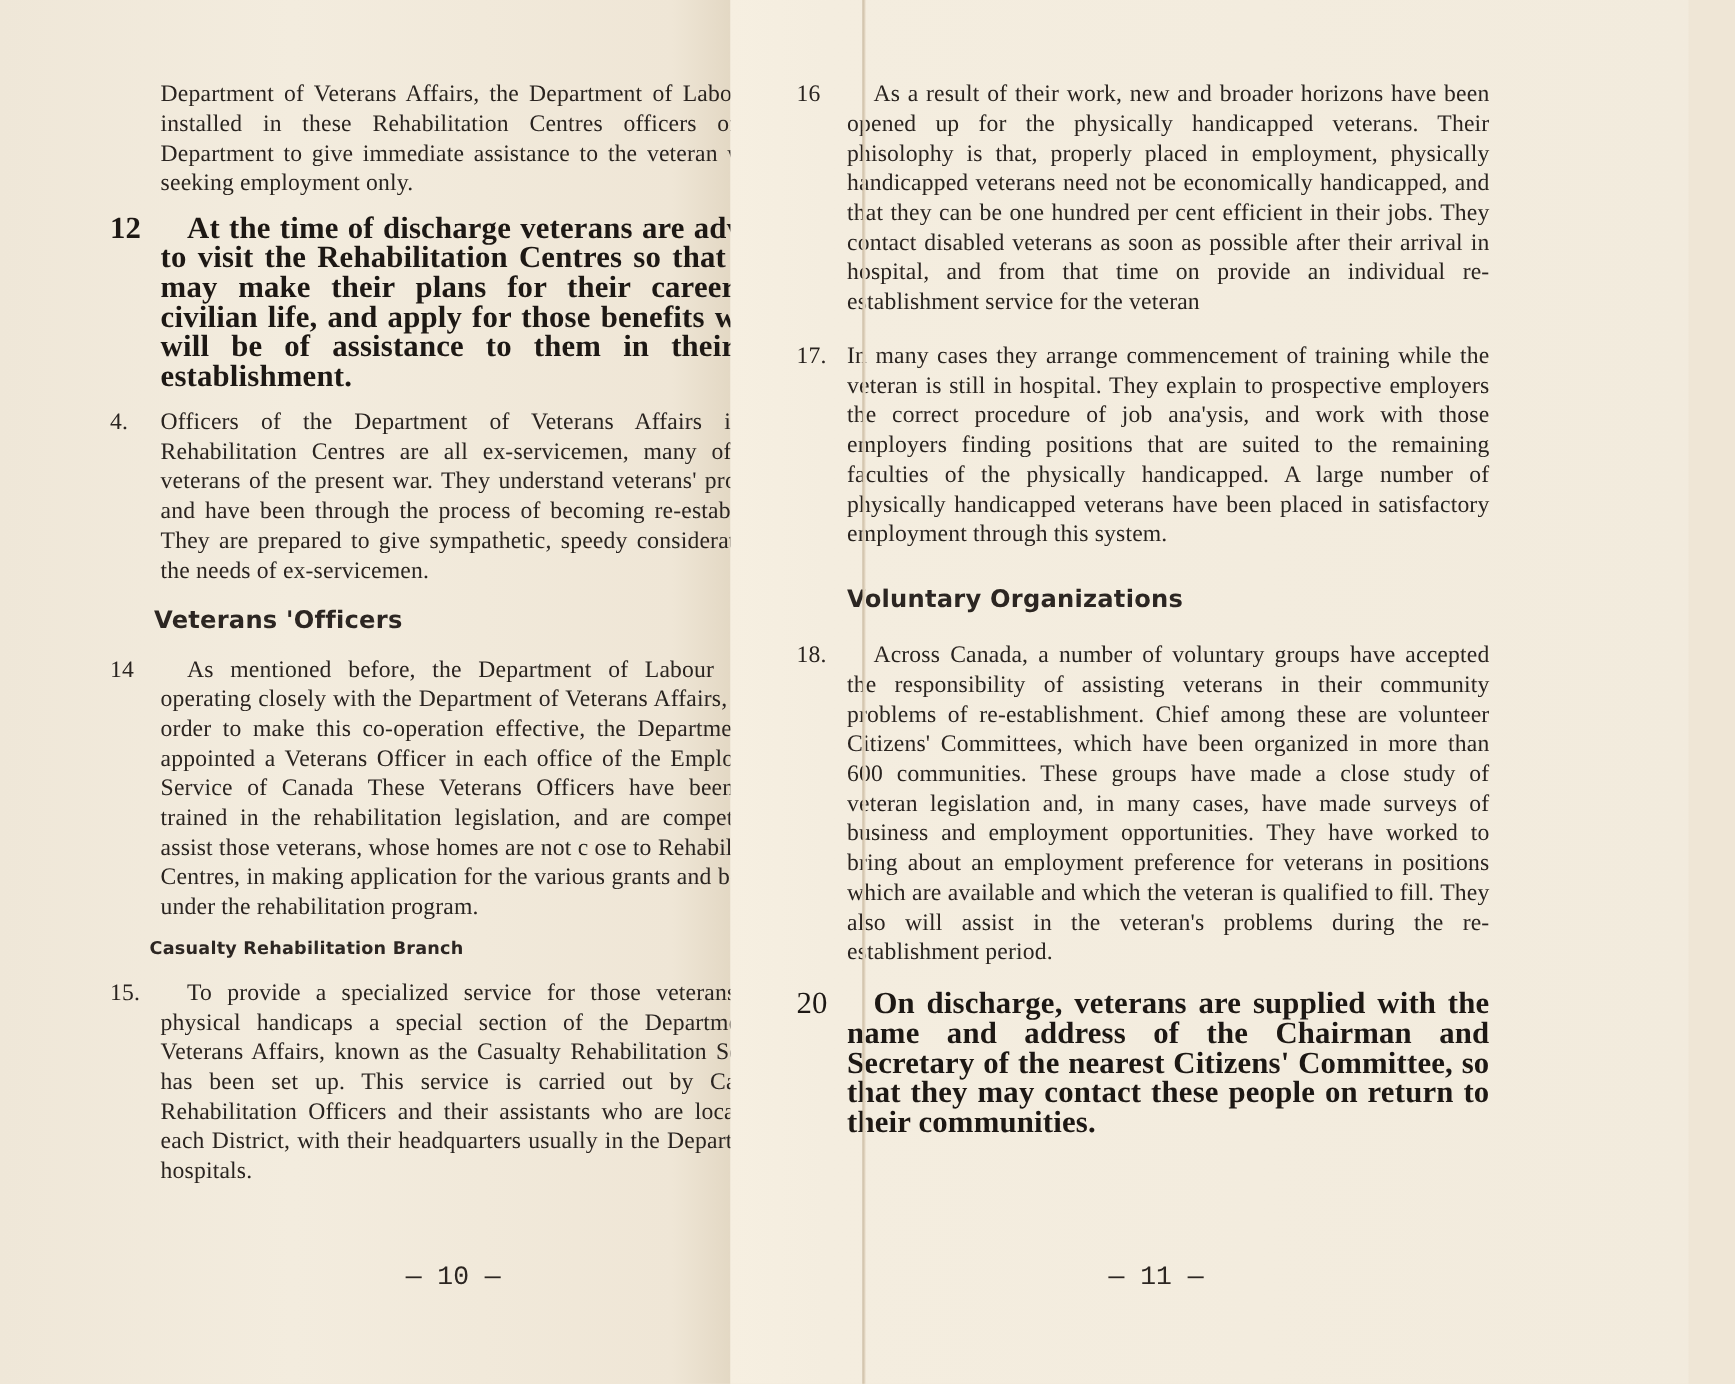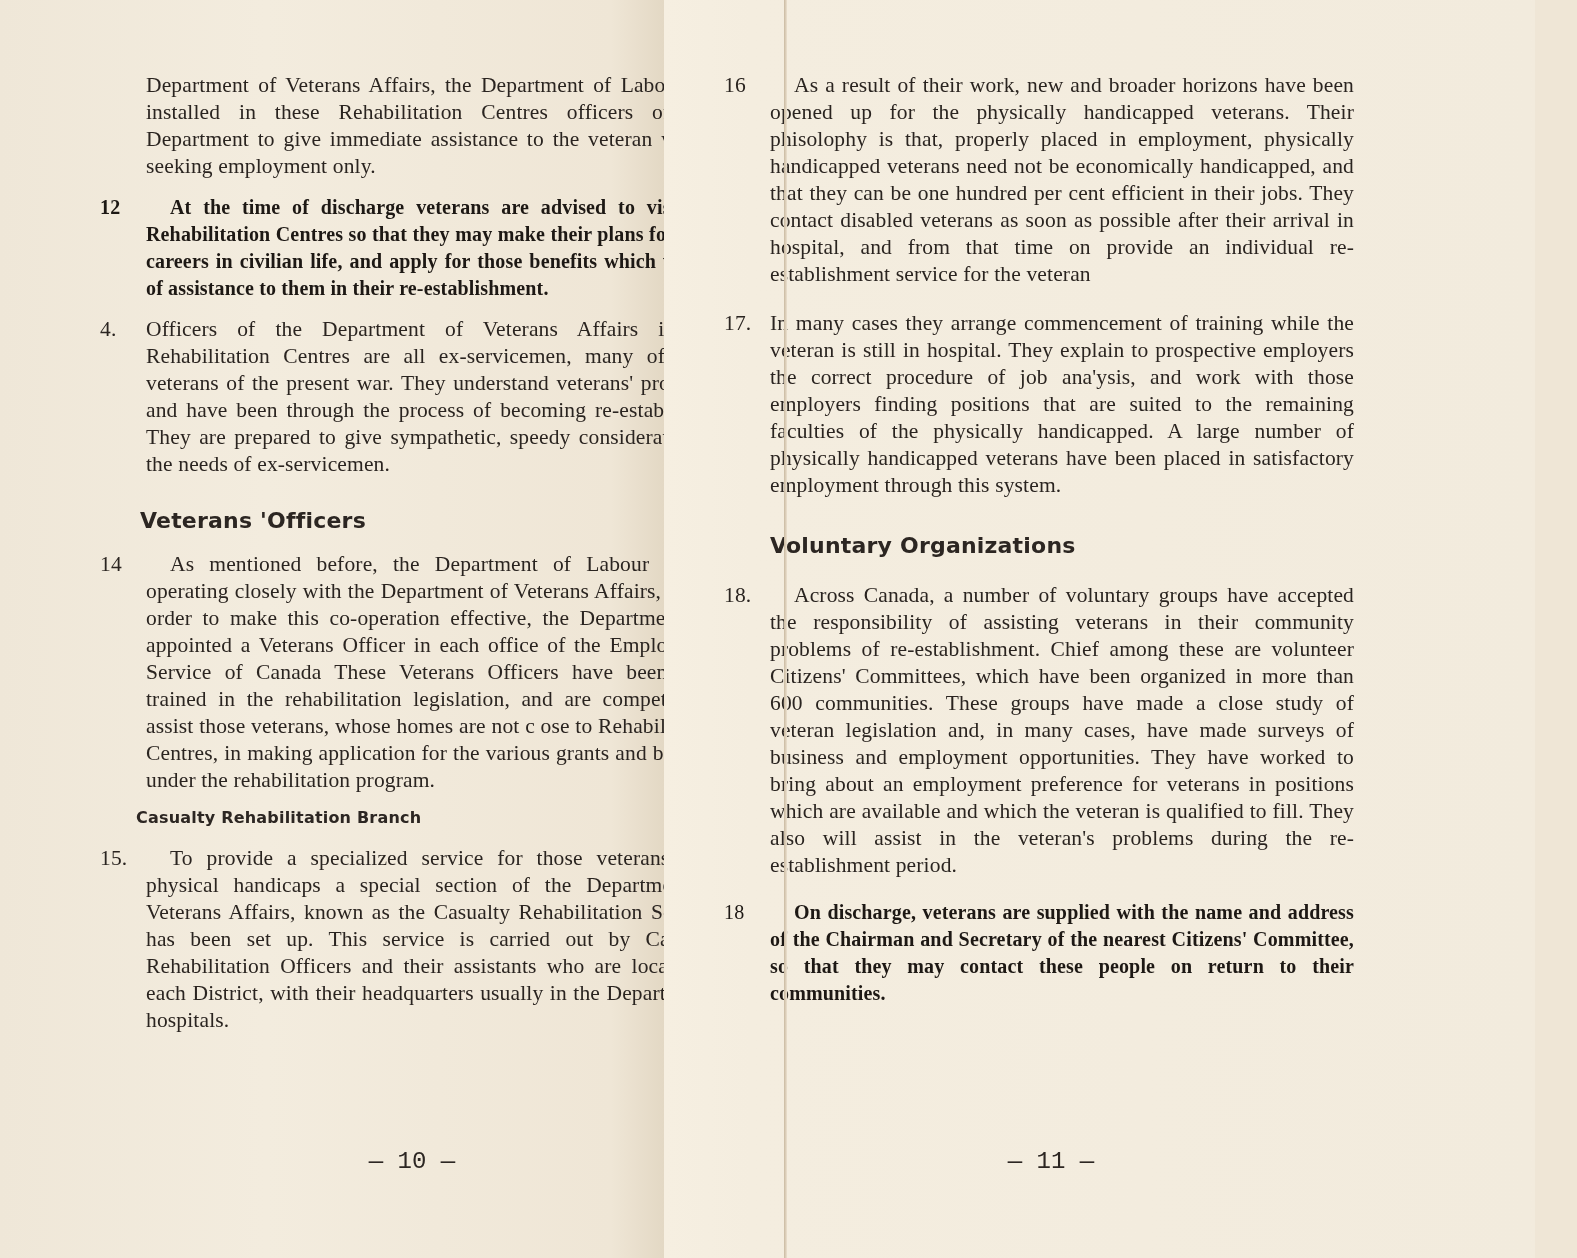--- a/index.html
+++ b/index.html
@@ -33,21 +33,21 @@
     position: relative; font-family: "Liberation Serif", "DejaVu Serif", serif;
     font-size: 21.5px; line-height: 27px; text-align: justify;
     padding-left: 46px; margin: 0 0 14px 0;
     letter-spacing: 0.15px;
   }
   .para.cont { padding-left: 46px; }
   .para .num {
     position: absolute; left: 0; top: 0; width: 40px; text-align: left;
   }
   .para .first-indent { display: inline-block; width: 24px; }
-  .para.bold { font-weight: bold; font-size: 20px; line-height: 27px; color: #1d1814; }
+  .para.bold { font-weight: bold; font-size: 28px; line-height: 27px; color: #1d1814; }
   .heading {
     font-family: "DejaVu Sans", "Liberation Sans", sans-serif;
     font-weight: bold; font-size: 22px; color: #2c2622;
     margin: 22px 0 18px 40px; letter-spacing: 0.2px;
   }
   .page-number {
     position: absolute; font-family: Liberation Mono, monospace;
     font-size: 24px; color: #2c2622; text-align: center; width: 100px;
   }
   .page.left .page-number { left: 362px; top: 1148px; }
@@ -62,21 +62,21 @@
       <p class="para cont">Department of Veterans Affairs, the Department of Labour has installed in these Rehabilitation Centres officers of that Department to give immediate assistance to the veteran who is seeking employment only.</p>
 
       <p class="para bold">
         <span class="num">12</span><span class="first-indent"></span><span>At the time of discharge veterans are advised to visit the Rehabilitation Centres so that they may make their plans for their careers in civilian life, and apply for those benefits which will be of assistance to them in their re-establishment.</span>
       </p>
 
       <p class="para">
         <span class="num">4.</span><span>Officers of the Department of Veterans Affairs in the Rehabilitation Centres are all ex-servicemen, many of them veterans of the present war. They understand veterans' problems and have been through the process of becoming re-established. They are prepared to give sympathetic, speedy consideration to the needs of ex-servicemen.</span>
       </p>
 
-      <div class="heading" style="margin-top:30px;">Veterans 'Officers</div>
+      <div class="heading" style="margin-top:20px;">Veterans 'Officers</div>
 
       <p class="para">
         <span class="num">14</span><span class="first-indent"></span><span>As mentioned before, the Department of Labour is co-operating closely with the Department of Veterans Affairs, and in order to make this co-operation effective, the Department has appointed a Veterans Officer in each office of the Employment Service of Canada These Veterans Officers have been fully trained in the rehabilitation legislation, and are competent to assist those veterans, whose homes are not c ose to Rehabilitation Centres, in making application for the various grants and benefits under the rehabilitation program.</span>
       </p>
 
       <div class="heading" style="margin-left:36px;font-size:16px;margin-top:10px;">Casualty Rehabilitation Branch</div>
 
       <p class="para">
         <span class="num">15.</span><span class="first-indent"></span><span>To provide a specialized service for those veterans with physical handicaps a special section of the Department of Veterans Affairs, known as the Casualty Rehabilitation Section, has been set up. This service is carried out by Casualty Rehabilitation Officers and their assistants who are located in each District, with their headquarters usually in the Department's hospitals.</span>
       </p>
@@ -94,20 +94,20 @@
         <span class="num">17.</span><span>In many cases they arrange commencement of training while the veteran is still in hospital. They explain to prospective employers the correct procedure of job ana'ysis, and work with those employers finding positions that are suited to the remaining faculties of the physically handicapped. A large number of physically handicapped veterans have been placed in satisfactory employment through this system.</span>
       </p>
 
       <div class="heading" style="margin-left:46px;margin-top:34px;margin-bottom:24px;">Voluntary Organizations</div>
 
       <p class="para">
         <span class="num">18.</span><span class="first-indent"></span><span>Across Canada, a number of voluntary groups have accepted the responsibility of assisting veterans in their community problems of re-establishment. Chief among these are volunteer Citizens' Committees, which have been organized in more than 600 communities. These groups have made a close study of veteran legislation and, in many cases, have made surveys of business and employment opportunities. They have worked to bring about an employment preference for veterans in positions which are available and which the veteran is qualified to fill. They also will assist in the veteran's problems during the re-establishment period.</span>
       </p>
 
       <p class="para bold" style="margin-top:20px;">
-        <span class="num" style="font-weight:normal;">18</span><span class="first-indent"></span><span>On discharge, veterans are supplied with the name and address of the Chairman and Secretary of the nearest Citizens' Committee, so that they may contact these people on return to their communities.</span>
+        <span class="num" style="font-weight:normal;">20</span><span class="first-indent"></span><span>On discharge, veterans are supplied with the name and address of the Chairman and Secretary of the nearest Citizens' Committee, so that they may contact these people on return to their communities.</span>
       </p>
     </div>
     <div class="page-number" style="left:337px;">— 11 —</div>
   </div>
 
   <div class="gutter"></div>
 </div>
 
 </body></html>

